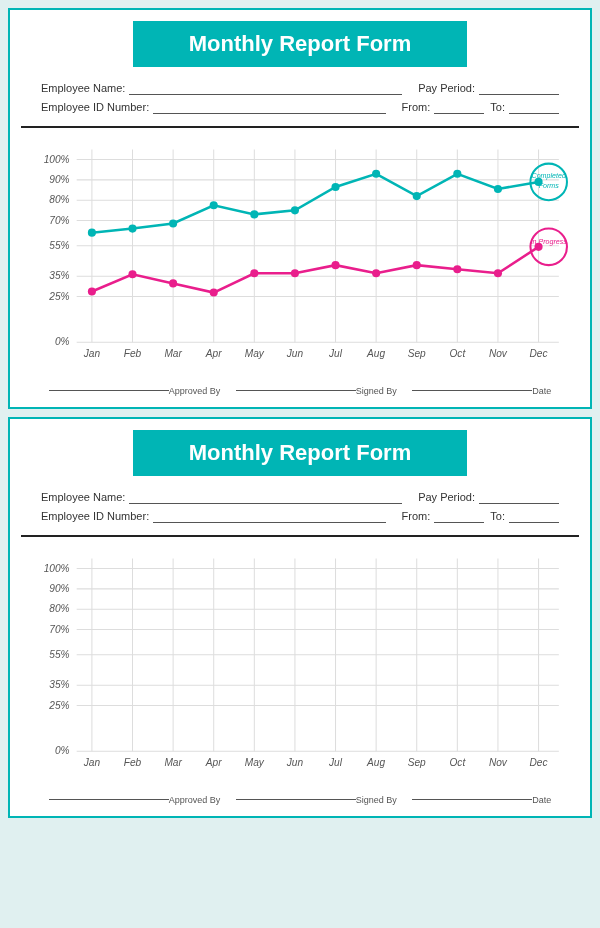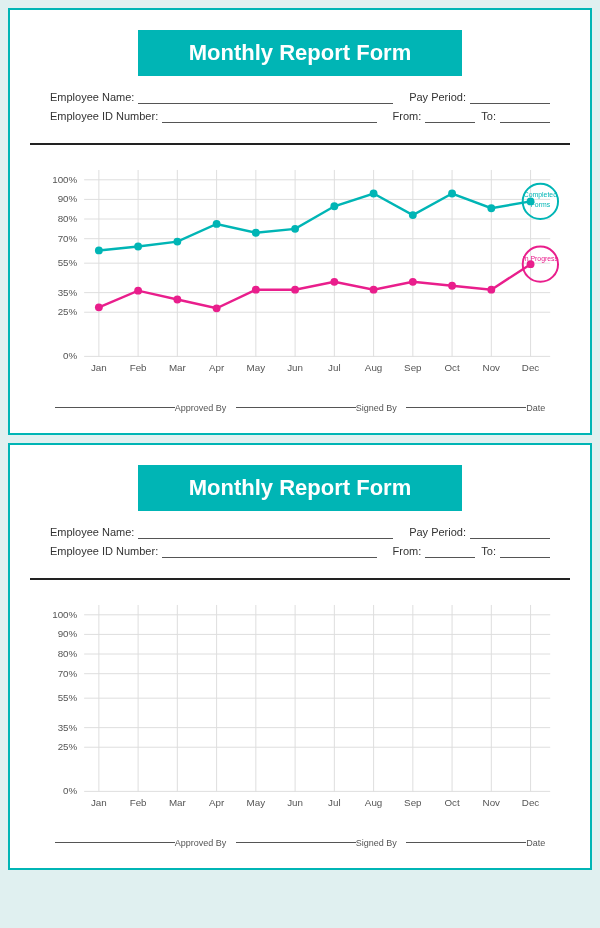--- a/index.html
+++ b/index.html
@@ -10,39 +10,39 @@
       min-height: 928px;
       display: flex;
       flex-direction: column;
       gap: 8px;
       padding: 8px;
     }
 
     .report-card {
       background: white;
       border: 2px solid #00b5b5;
-      padding: 20px;
+      padding: 11px;
       position: relative;
     }
 
     .report-title-bar {
       background: #00b5b5;
       color: white;
       text-align: center;
       font-size: 22px;
       font-weight: bold;
       padding: 10px 20px;
       margin: 0 auto 14px auto;
       display: block;
       width: 60%;
     }
 
     .form-fields {
       padding: 0 20px;
-      margin-bottom: 20px;
+      margin-bottom: 12px;
     }
 
     .form-row {
       display: flex;
       align-items: center;
       margin-bottom: 5px;
       font-size: 11px;
       color: #333;
     }
 
@@ -74,20 +74,21 @@
     .divider {
       border: none;
       border-top: 2px solid #222;
       margin: 8px 0;
     }
 
     .chart-area {
       position: relative;
       margin: 8px 10px 0 10px;
       height: 240px;
+      font-style: italic;
     }
 
     .chart-svg {
       width: 100%;
       height: 100%;
     }
 
     .signature-area {
       display: flex;
       justify-content: space-around;

